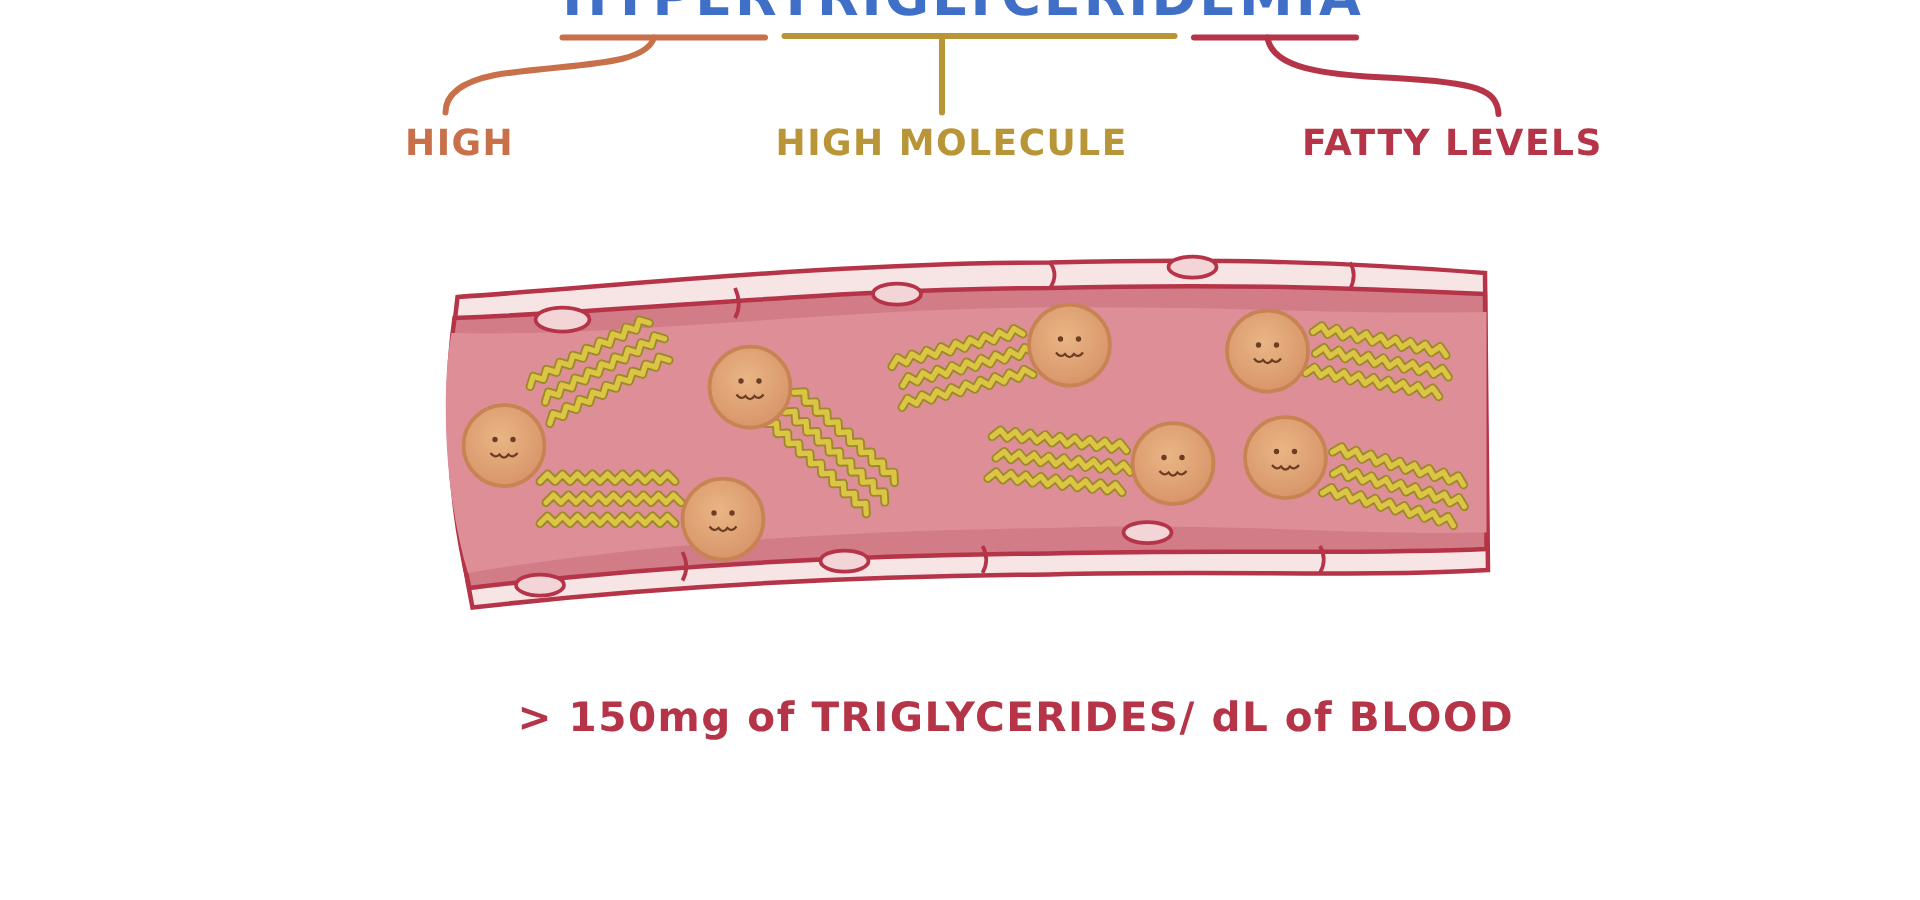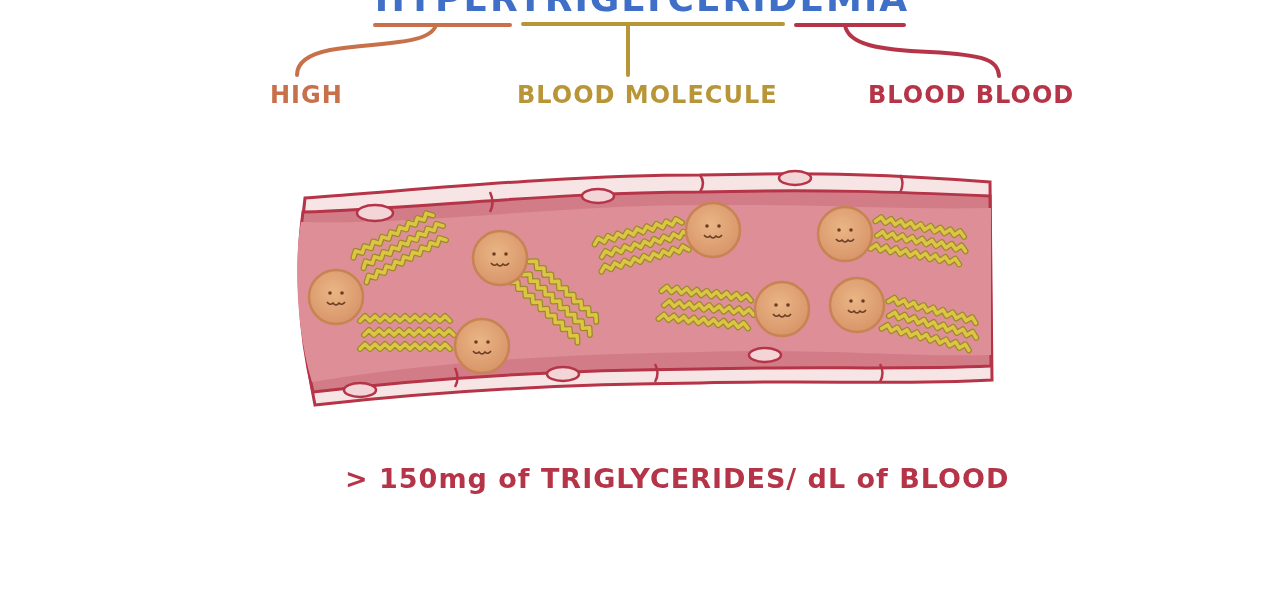--- a/index.html
+++ b/index.html
@@ -33,22 +33,22 @@
     <line x1="628" y1="24" x2="628" y2="75"></line>
   </g>
 
   <g stroke="#b53447" stroke-width="4" fill="none" stroke-linecap="round">
     <line x1="796" y1="25" x2="904" y2="25"></line>
     <path d="M845 25 C 848 45, 880 50, 930 52 C 985 55, 998 60, 999 76"></path>
   </g>
 </svg>
 
 <div class="label hand lbl-high">HIGH</div>
-<div class="label hand lbl-fatty">BLOOD MOLECULE</div>
-<div class="label hand lbl-blood">BLOOD BLOOD</div>
+<div class="label hand lbl-fatty">HIGH MOLECULE</div>
+<div class="label hand lbl-blood">FATTY LEVELS</div>
 
 <svg class="overlay" width="1280" height="600">
   <defs>
     <pattern id="zz" x="0" y="0" width="12" height="10" patternUnits="userSpaceOnUse"></pattern>
     <radialGradient id="mol" cx="45%" cy="40%" r="60%">
       <stop offset="0%" stop-color="#eab584"></stop>
       <stop offset="100%" stop-color="#d8966a"></stop>
     </radialGradient>
     <g id="chain">
       <polyline points="0,0 5,-5 10,0 15,-5 20,0 25,-5 30,0 35,-5 40,0 45,-5 50,0 55,-5 60,0 65,-5 70,0 75,-5 80,0 85,-5 90,0" fill="none" stroke="#9c8a2a" stroke-width="6" stroke-linejoin="round" stroke-linecap="round"></polyline>

